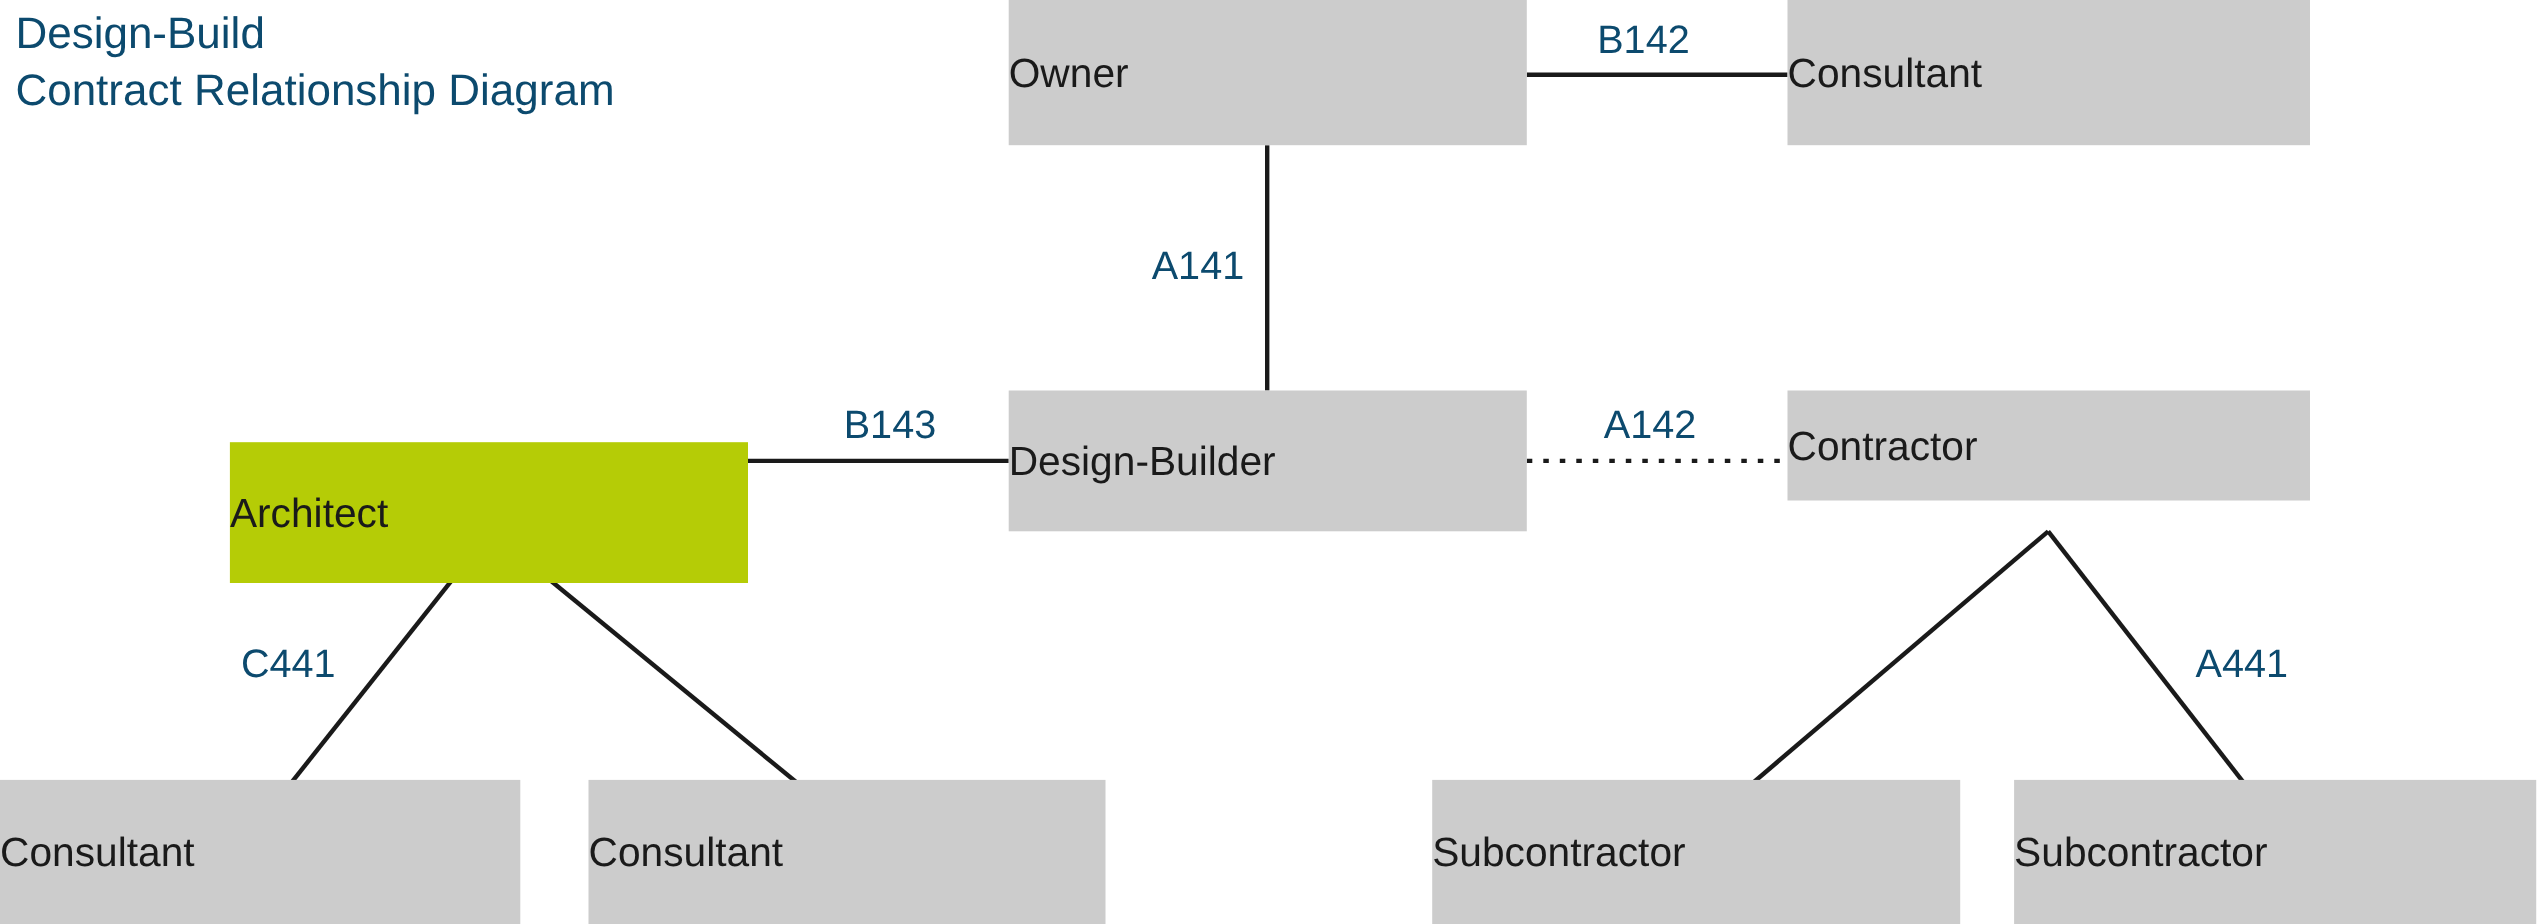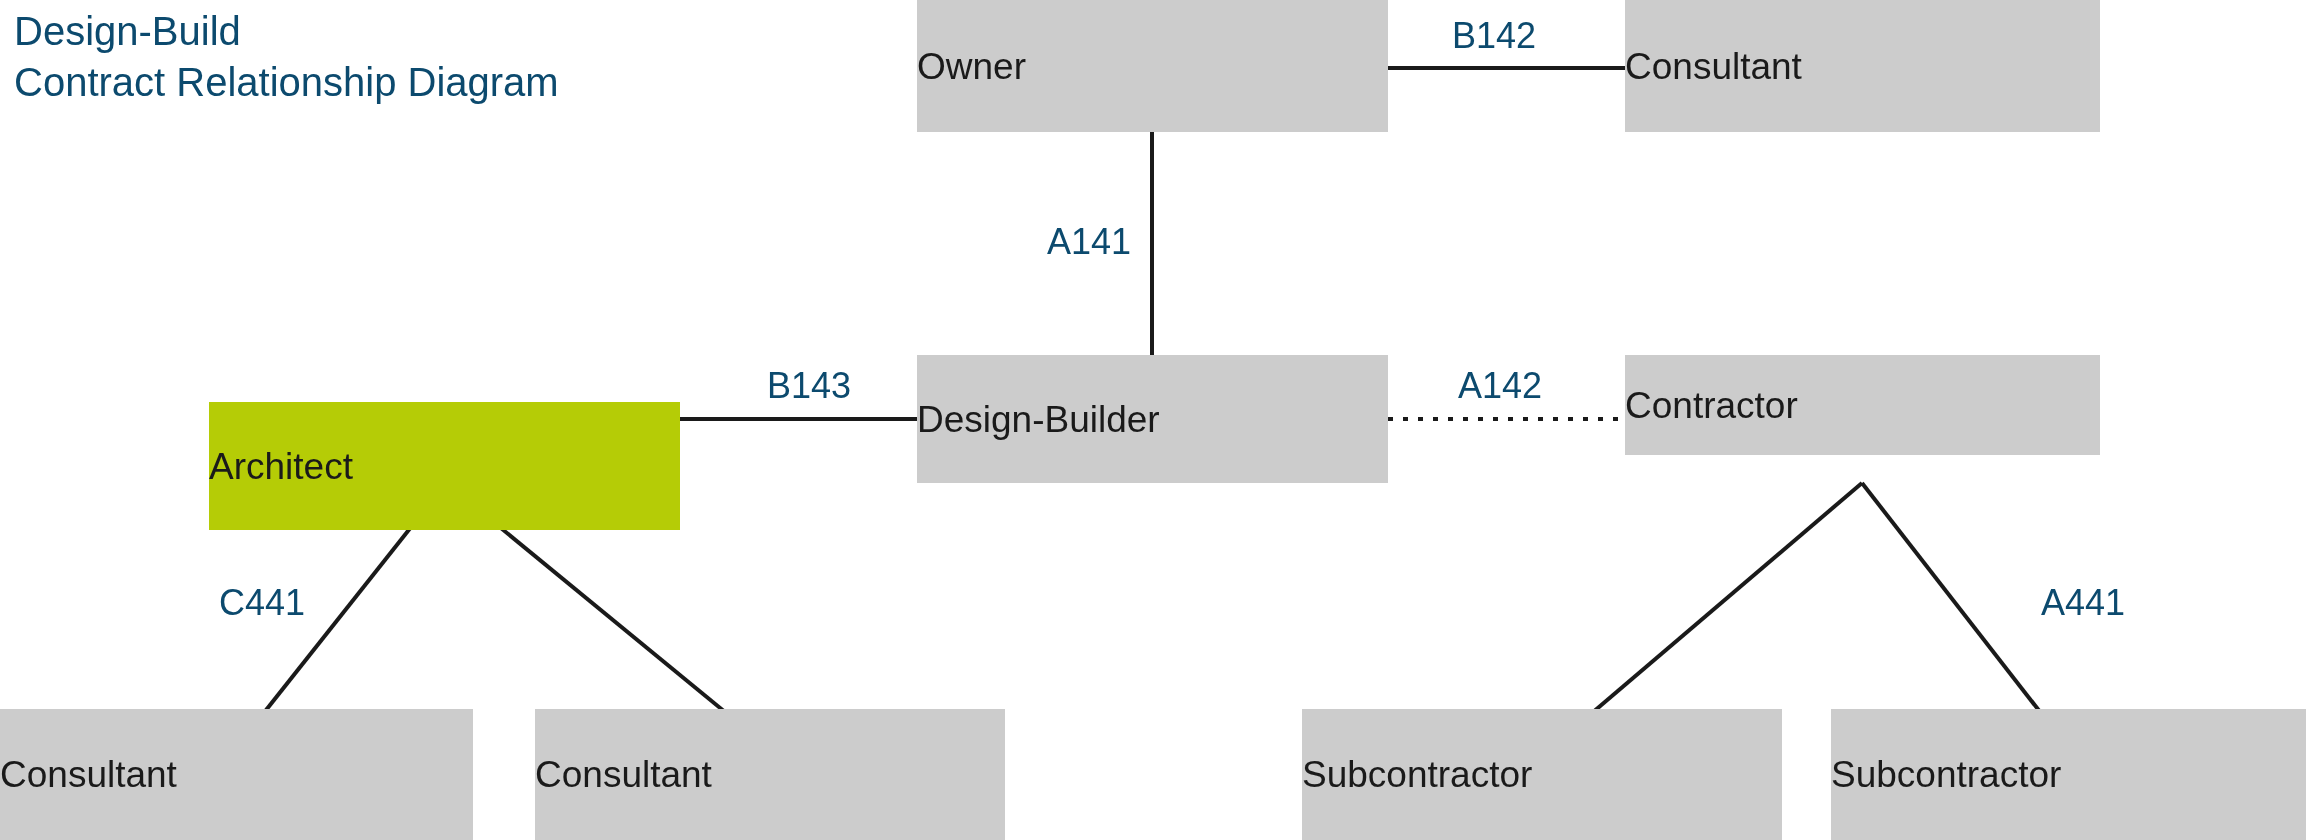--- a/index.html
+++ b/index.html
@@ -120,16 +120,16 @@
       <div class="node-box" style="left: 1831px; top: 709px; width: 475px; height: 131px; background: rgb(204, 204, 204);">
         <span class="node-label">Subcontractor</span>
       </div>
     </div>
   <div id="edge-label-layer">
       <div class="edge-label" style="left: 1452px; top: 18px;">B142</div>
       <div class="edge-label" style="left: 1047px; top: 224px;">A141</div>
       <div class="edge-label" style="left: 767px; top: 368px;">B143</div>
       <div class="edge-label" style="left: 1458px; top: 368px;">A142</div>
       <div class="edge-label" style="left: 219px; top: 585px;">C441</div>
-      <div class="edge-label" style="left: 1996px; top: 585px; margin-left: 45px;">A441</div>
+      <div class="edge-label" style="left: 1996px; top: 585px;">A441</div>
     </div>
 
 </div>
 
 </body></html>

